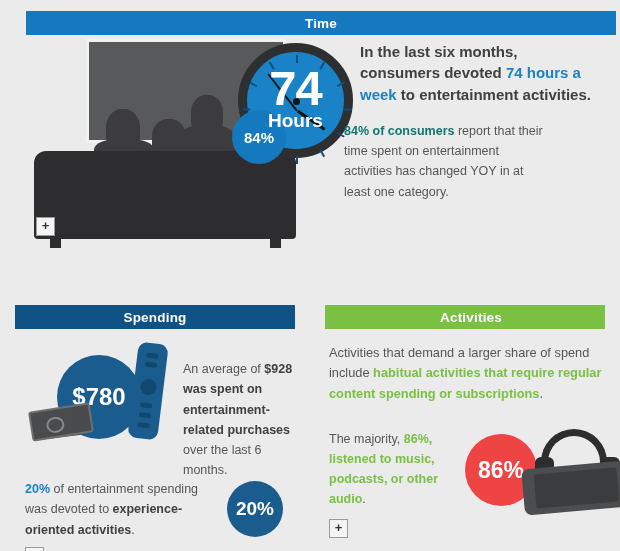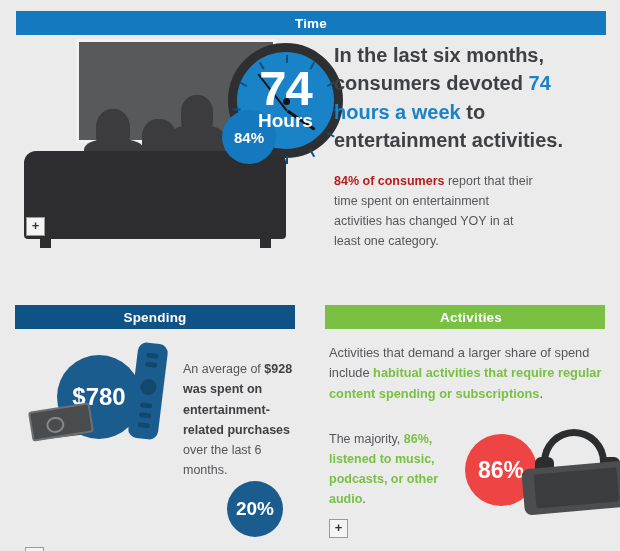--- a/index.html
+++ b/index.html
@@ -24,21 +24,21 @@
     color: #ffffff;
     font-size: 13.5px;
     font-weight: bold;
     letter-spacing: 0.2px;
   }
   .bar-time      { background: #1479be; }
   .bar-spending  { background: #0f5285; }
   .bar-activities{ background: #79c043; padding-left: 12px; }
 
   
-  #time-panel { left: 16px; top: 11px; width: 590px; }
+  #time-panel { left: 26px; top: 11px; width: 590px; }
   #time-body  { position: relative; height: 232px; }
 
   
   .tv-scene { position: absolute; left: 8px; top: 4px; width: 280px; height: 210px; }
   .tv-screen {
     position: absolute; left: 52px; top: 0px; width: 200px; height: 104px;
     background: #58595b; border: 3px solid #f2f2f2;
   }
   .head {
     position: absolute; background: #3c3c3e; border-radius: 46% 46% 30% 30%;
@@ -77,27 +77,27 @@
   .hand {
     position: absolute; background: #141415; z-index: 2; border-radius: 1px;
   }
   .hand-min { left: 50%; top: 12px; width: 2px; height: 47px; transform-origin: 50% 100%; transform: rotate(-38deg); }
   .hand-hr  { left: 50%; top: 26px; width: 3px; height: 33px; transform-origin: 50% 100%; transform: rotate(124deg); }
   .hand-pin { left: 50%; top: 50%; width: 7px; height: 7px; border-radius: 50%; margin: -3px 0 0 -3px; }
 
   
   .time-text { position: absolute; left: 318px; top: 6px; width: 250px; }
   .lead {
-    font-size: 20px; font-weight: bold; color: #3f4043; line-height: 1.42;
+    font-size: 15px; font-weight: bold; color: #3f4043; line-height: 1.42; margin-left: 16px;
   }
   .lead .hl { color: #1a82c6; }
   .sub {
     margin-top: 16px; font-size: 12.5px; color: #55565a; line-height: 1.62; width: 205px;
   }
-  .sub .hl-b { color: #b91c1c; font-weight: bold; }
+  .sub .hl-b { color: #0f766e; font-weight: bold; }
 
   .badge {
     border-radius: 50%; display: flex; align-items: center; justify-content: center;
     color: #ffffff; font-weight: bold;
   }
   #badge-84 {
     position: absolute; left: 206px; top: 75px; width: 54px; height: 54px;
     background: #1479be; font-size: 15px;
   }
 
@@ -278,20 +278,21 @@
       <span class="rbtn" style="top:19px;"></span>
       <span class="rdisc"></span>
       <span class="rbtn" style="top:60px;"></span>
       <span class="rbtn" style="top:70px;"></span>
       <span class="rbtn" style="top:80px;"></span>
     </div>
     <div class="money-circle">$780</div>
 
     <p class="spend-text"><span>An average of </span><b>$928 was spent on entertainment-related purchases</b><span> over the last 6 months.</span></p>
 
+    <p class="spend-sub"><span class="hl-b">20%</span><span> of entertainment spending was devoted to </span><b>experience-oriented activities</b><span>.</span></p>
 
     <div class="badge" id="badge-20">20%</div>
 
     <div class="plus-btn" id="spending-plus">+</div>
   </div>
 </div>
 
 <div class="panel" id="activities-panel">
   <div class="section-bar bar-activities">
     <span>Activities</span>

